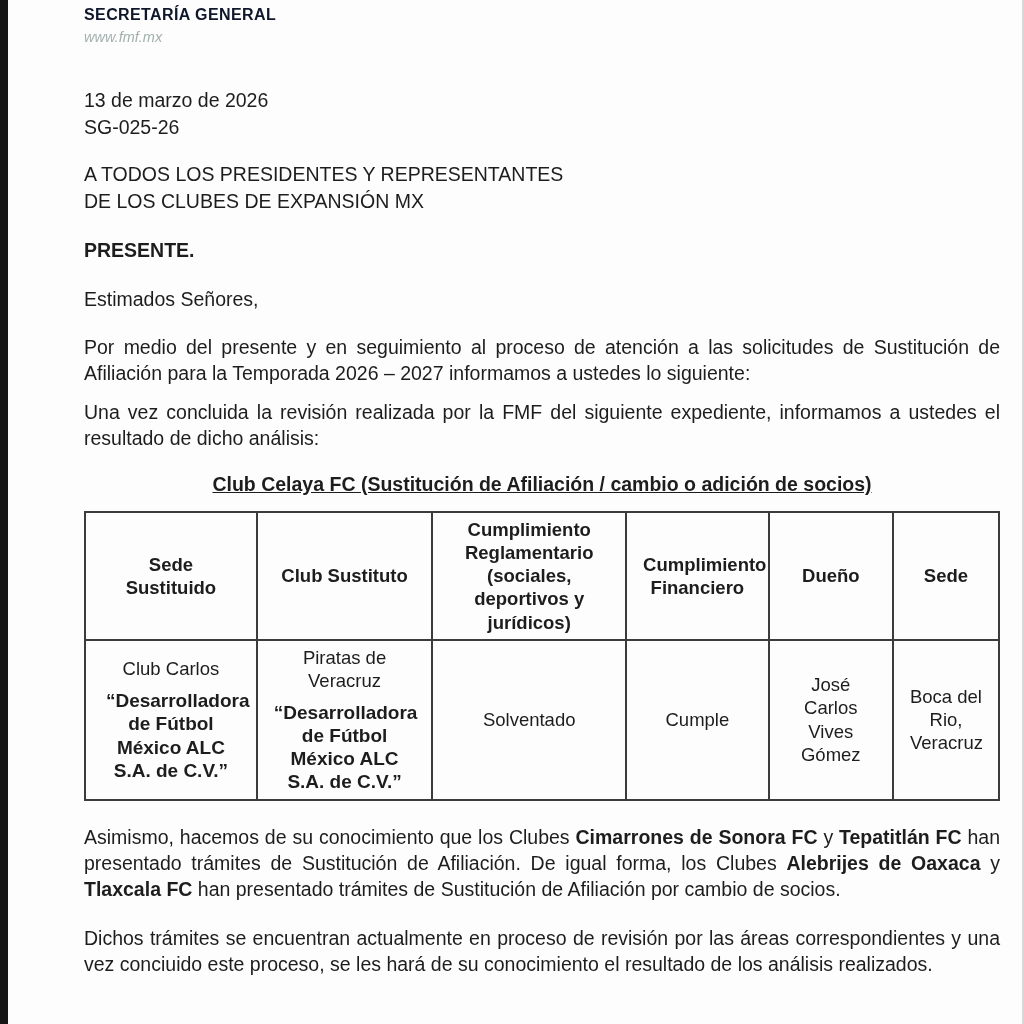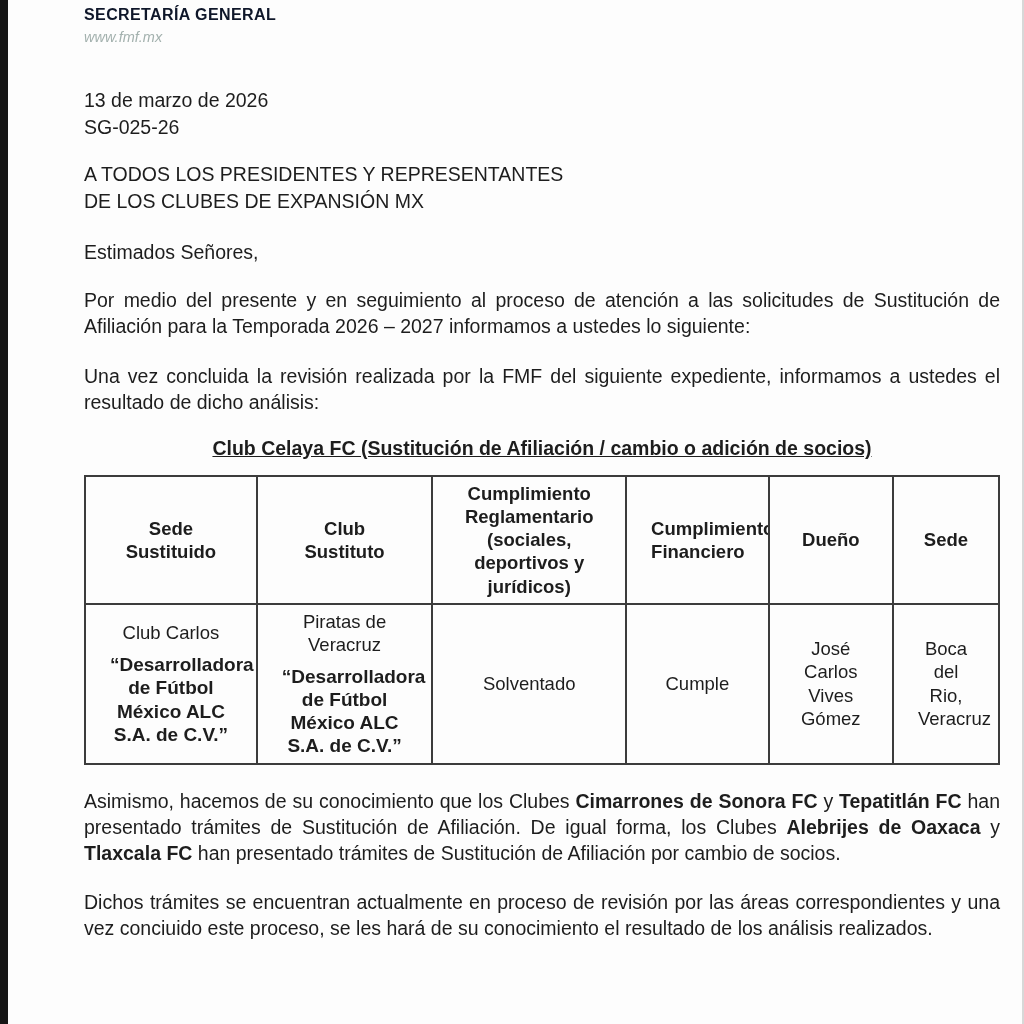--- a/index.html
+++ b/index.html
@@ -39,39 +39,39 @@
   }
   .date-block { margin-top: 42px; font-size: 19.5px; line-height: 27px; }
   .addressee  { margin-top: 20px; font-weight: normal; font-size: 19.5px; line-height: 27px; }
   .presente   { margin-top: 24px; font-weight: bold; font-size: 19.5px; }
   .salutation { margin-top: 26px; font-size: 19.5px; }
   p.body {
     margin: 0; margin-top: 23px;
     font-size: 19.5px; line-height: 26px;
     text-align: justify;
   }
-  p.body.tight { margin-top: 24px; }
+  p.body.tight { margin-top: 13px; }
   .table-title {
     margin-top: 22px;
     text-align: center;
     font-weight: bold;
     font-size: 19.5px;
     text-decoration: underline;
   }
   table.exp-table {
     width: 100%;
     border-collapse: collapse;
     margin-top: 15px;
     table-layout: fixed;
   }
   .exp-table th, .exp-table td {
     border: 2px solid #3c3c3c;
     text-align: center;
     vertical-align: middle;
-    padding: 5px 24px;
+    padding: 5px 16px;
     overflow: hidden;
   }
   .exp-table thead tr { height: 112px; }
   .exp-table tbody tr { height: 148px; }
   .exp-table th { font-size: 18.5px; font-weight: bold; line-height: 1.25; }
   .exp-table td { font-size: 18.5px; line-height: 1.25; }
   .col-1 { width: 18.8%; } .col-2 { width: 19.2%; } .col-3 { width: 21.2%; }
   .col-4 { width: 15.6%; } .col-5 { width: 13.6%; } .col-6 { width: 11.6%; }
   .cell-name { font-size: 18.5px; margin: 0 auto; }
   .cell-name.narrow { max-width: 112px; }
@@ -102,20 +102,21 @@
   <div class="date-block">
     <div>13 de marzo de 2026</div>
     <div>SG-025-26</div>
   </div>
 
   <div class="addressee">
     <div>A TODOS LOS PRESIDENTES Y REPRESENTANTES</div>
     <div>DE LOS CLUBES DE EXPANSIÓN MX</div>
   </div>
 
+  <div class="presente">PRESENTE.</div>
 
   <div class="salutation">Estimados Señores,</div>
 
   <p class="body">Por medio del presente y en seguimiento al proceso de atención a las solicitudes de Sustitución de Afiliación para la Temporada 2026 – 2027 informamos a ustedes lo siguiente:</p>
 
   <p class="body tight">Una vez concluida la revisión realizada por la FMF del siguiente expediente, informamos a ustedes el resultado de dicho análisis:</p>
 
   <div class="table-title">Club Celaya FC (Sustitución de Afiliación / cambio o adición de socios)</div>
 
   <table class="exp-table">

